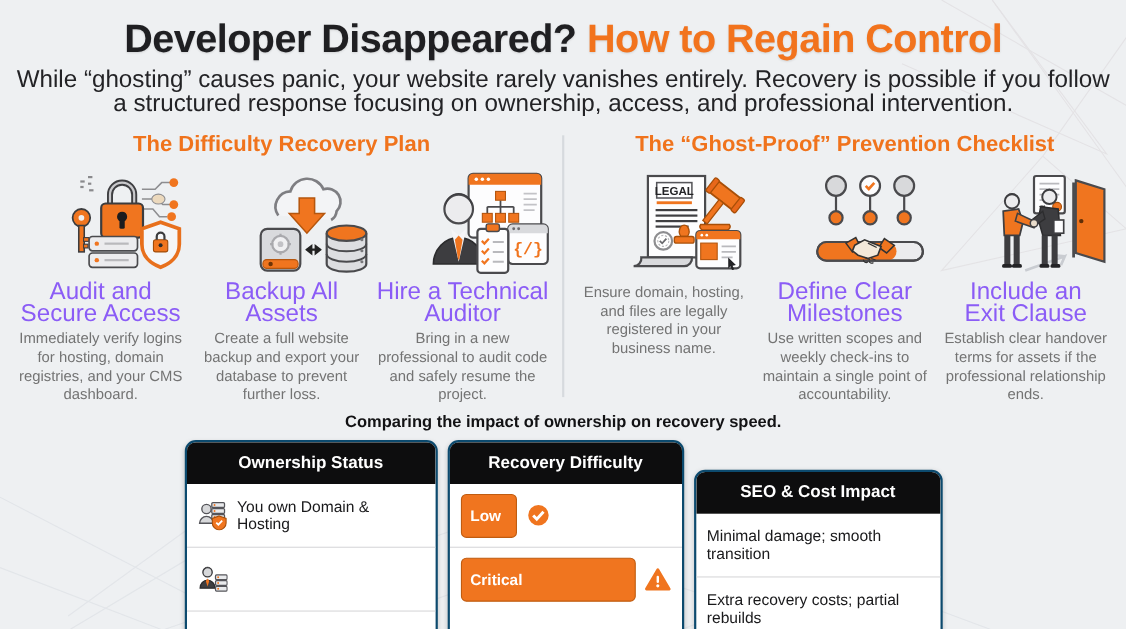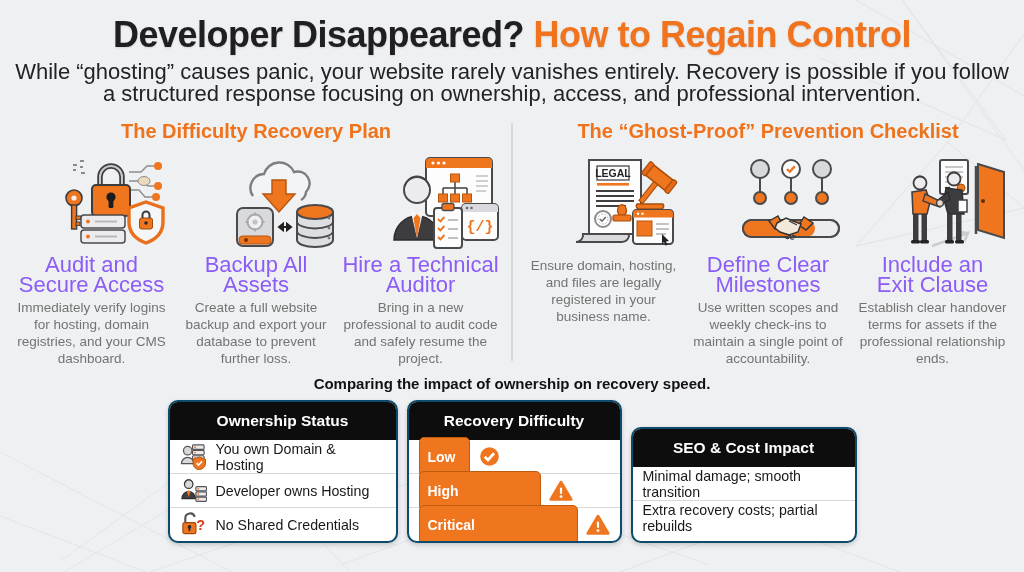--- a/index.html
+++ b/index.html
@@ -37,21 +37,21 @@
 
   
   .comparison{margin-top:8px;}
   .comparison-heading{text-align:center; font-size:15px; font-weight:bold; color:#121214;}
   .cards{display:flex; justify-content:center; gap:9px; margin-top:8px;}
   .card{border:2px solid #0c4a6e; border-radius:10px; background:#ffffff; overflow:hidden;
     box-shadow:0 2px 5px rgba(0,0,0,0.18);}
   .card-1{width:226px;} .card-2{width:211px;} .card-3{width:222px;margin-top:27px;}
   .card-header{background:#0d0d0e; color:#ffffff; font-size:15.5px; font-weight:bold;
     height:38px; display:flex; align-items:center; justify-content:center;}
-  .card-row{height:33px; display:flex; align-items:center; padding:0 10px;}
+  .card-row{height:33px; display:flex; align-items:center; padding:12px 10px;}
   .card-row + .card-row{border-top:1px solid #d8d8da;}
   .row-icon{width:27px; height:27px; flex:0 0 27px; margin-right:9px; display:flex; align-items:center;}
   .row-label{font-size:14.2px; color:#19191b;}
   .bar{height:40px; background:#f0751f; border:1px solid #c05c10; border-radius:5px;
     display:flex; align-items:center; padding-left:8px; box-sizing:border-box;
     color:#ffffff; font-size:14px; font-weight:bold;}
   .bar-icon{margin-left:8px; display:flex; align-items:center;}
 </style>
 </head>
 <body>
@@ -392,21 +392,20 @@
                 <g stroke="#55555a" stroke-width="1.2" fill="#e9eaec">
                   <rect x="16.5" y="10" width="11" height="4.4" rx="1"></rect>
                     <rect x="16.5" y="15.4" width="11" height="4.4" rx="1"></rect>
                     <rect x="16.5" y="20.8" width="11" height="4.4" rx="1"></rect>
                 </g>
                 <circle cx="19" cy="12.2" r="0.9" fill="#f0751f"></circle>
                   <circle cx="19" cy="17.6" r="0.9" fill="#f0751f"></circle>
                   <circle cx="19" cy="23" r="0.9" fill="#f0751f"></circle>
               </svg>
             </span>
-            <span class="row-label">Developer owns Hosting</span>
           </div>
 
           <div class="card-row">
             <span class="row-icon">
               <svg width="27" height="27" viewBox="0 0 28 28">
                 <path d="M5.5 12 v-4.5 a5 5 0 0 1 9.8 -1.4" fill="none" stroke="#55555a" stroke-width="2.2"></path>
                 <rect x="3" y="12" width="13.5" height="11.5" rx="2" fill="#f0751f" stroke="#a04a08" stroke-width="1.2"></rect>
                 <circle cx="9.8" cy="16.5" r="1.9" fill="#2a2a2c"></circle>
                   <rect x="8.9" y="17.3" width="1.8" height="3.6" fill="#2a2a2c"></rect>
                 <text x="21.5" y="20" text-anchor="middle" font-size="15" font-weight="bold" fill="#d93a1c">?</text>
@@ -422,30 +421,20 @@
           <div class="card-row">
             <div class="bar" style="width:27%">Low</div>
             <span class="bar-icon">
               <svg width="23" height="23" viewBox="0 0 24 24">
                 <circle cx="12" cy="12" r="10.5" fill="#f0751f" stroke="#fff" stroke-width="1.6"></circle>
                 <path d="M7 12.2 l3.4 3.4 l6.4 -7" fill="none" stroke="#fff" stroke-width="2.8"></path>
               </svg>
             </span>
           </div>
 
-          <div class="card-row">
-            <div class="bar" style="width:64%">High</div>
-            <span class="bar-icon">
-              <svg width="24" height="22" viewBox="0 0 24 22">
-                <path d="M12 2 L22.3 19.5 H1.7 Z" fill="#f0751f" stroke="#f0751f" stroke-width="2.6" stroke-linejoin="round"></path>
-                <rect x="10.9" y="7.5" width="2.2" height="6.5" rx="1.1" fill="#fff"></rect>
-                <circle cx="12" cy="16.6" r="1.4" fill="#fff"></circle>
-              </svg>
-            </span>
-          </div>
 
           <div class="card-row">
             <div class="bar" style="width:87%">Critical</div>
             <span class="bar-icon">
               <svg width="24" height="22" viewBox="0 0 24 22">
                 <path d="M12 2 L22.3 19.5 H1.7 Z" fill="#f0751f" stroke="#f0751f" stroke-width="2.6" stroke-linejoin="round"></path>
                 <rect x="10.9" y="7.5" width="2.2" height="6.5" rx="1.1" fill="#fff"></rect>
                 <circle cx="12" cy="16.6" r="1.4" fill="#fff"></circle>
               </svg>
             </span>

